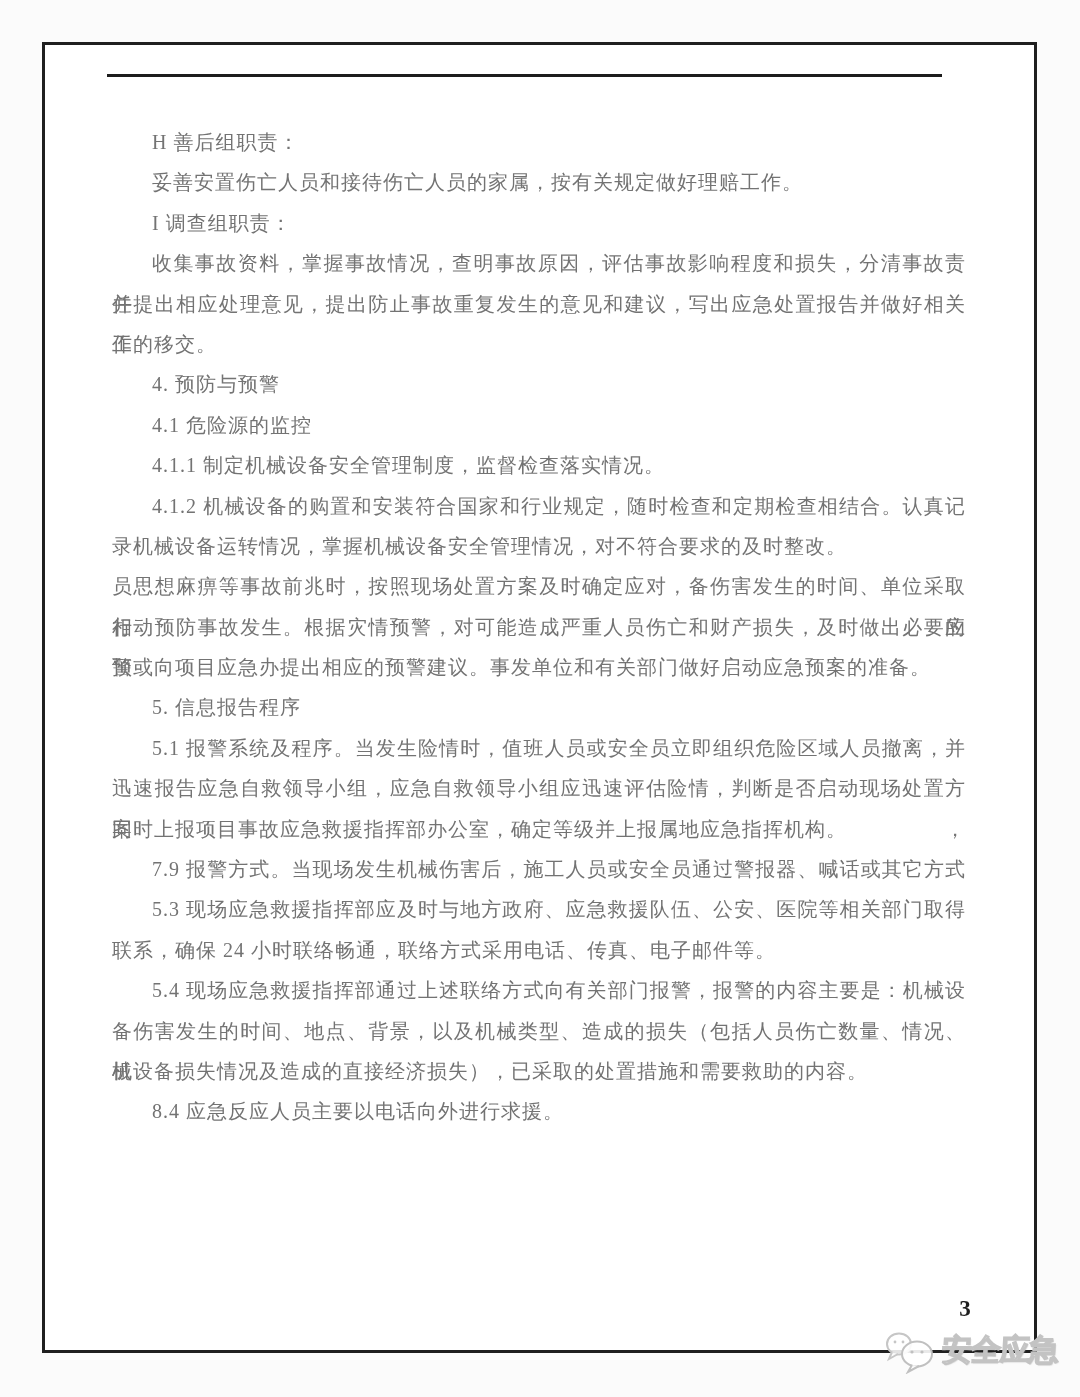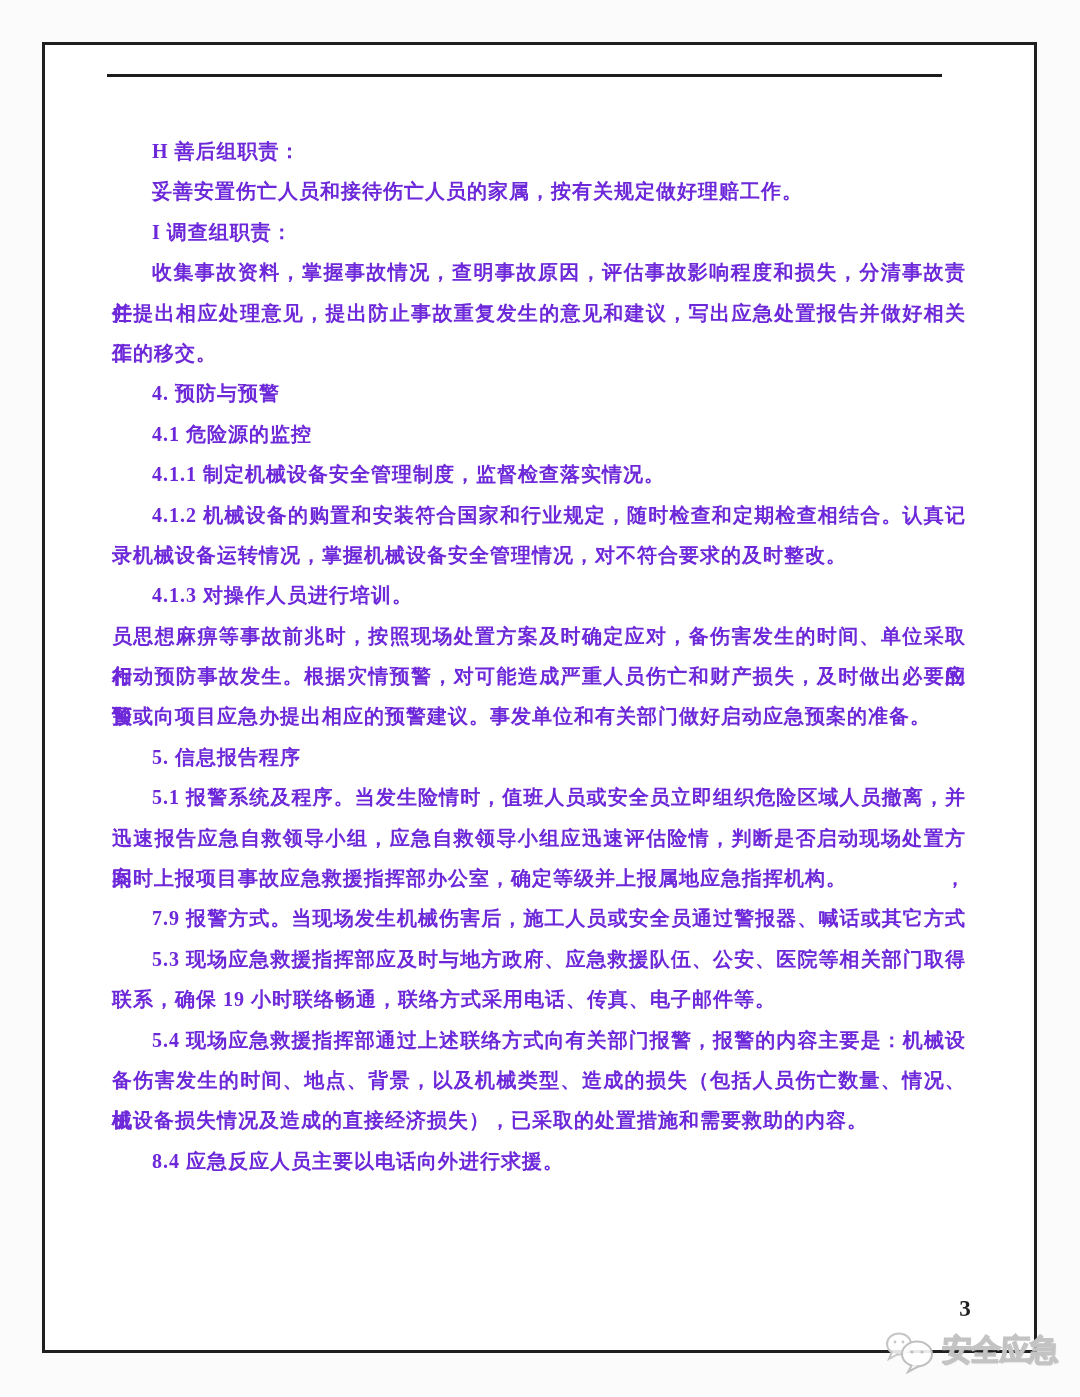--- a/index.html
+++ b/index.html
@@ -18,27 +18,26 @@
     background:#ffffff;
   }
   .header-rule {
     position:absolute;
     left:107px; top:74px;
     width:835px; height:3px;
     background:#1c1c1c;
   }
   .doc-text {
     position:absolute;
-    left:112px; top:131px;
+    left:112px; top:122px;
     width:854px;
     font-size:20px;
     line-height:40.4px;
-    color:#6d28d9;
+    color:#737373;
     letter-spacing:1px;
-    font-weight:bold;
   }
   .doc-text .line { height:40.4px; white-space:nowrap; }
   .doc-text .line.indent { text-indent:40px; }
   .doc-text .line.fill {
     white-space:normal;
     text-align:justify;
     text-align-last:justify;
   }
   .page-number {
     position:absolute;
@@ -80,31 +79,30 @@
     <div class="line indent">妥善安置伤亡人员和接待伤亡人员的家属，按有关规定做好理赔工作。</div>
     <div class="line indent">I 调查组职责：</div>
     <div class="line indent fill">收集事故资料，掌握事故情况，查明事故原因，评估事故影响程度和损失，分清事故责任</div>
     <div class="line fill">并提出相应处理意见，提出防止事故重复发生的意见和建议，写出应急处置报告并做好相关工</div>
     <div class="line">作的移交。</div>
     <div class="line indent">4. 预防与预警</div>
     <div class="line indent">4.1 危险源的监控</div>
     <div class="line indent">4.1.1 制定机械设备安全管理制度，监督检查落实情况。</div>
     <div class="line indent fill">4.1.2 机械设备的购置和安装符合国家和行业规定，随时检查和定期检查相结合。认真记</div>
     <div class="line">录机械设备运转情况，掌握机械设备安全管理情况，对不符合要求的及时整改。</div>
-    <div class="line indent">4.1.3 对操作人员进行培训。</div>
     <div class="line fill">员思想麻痹等事故前兆时，按照现场处置方案及时确定应对，备伤害发生的时间、单位采取相应</div>
     <div class="line fill">行动预防事故发生。根据灾情预警，对可能造成严重人员伤亡和财产损失，及时做出必要的预</div>
     <div class="line">警或向项目应急办提出相应的预警建议。事发单位和有关部门做好启动应急预案的准备。</div>
     <div class="line indent">5. 信息报告程序</div>
     <div class="line indent fill">5.1 报警系统及程序。当发生险情时，值班人员或安全员立即组织危险区域人员撤离，并</div>
     <div class="line fill">迅速报告应急自救领导小组，应急自救领导小组应迅速评估险情，判断是否启动现场处置方案，</div>
     <div class="line">同时上报项目事故应急救援指挥部办公室，确定等级并上报属地应急指挥机构。</div>
     <div class="line indent fill">7.9 报警方式。当现场发生机械伤害后，施工人员或安全员通过警报器、喊话或其它方式</div>
     <div class="line indent fill">5.3 现场应急救援指挥部应及时与地方政府、应急救援队伍、公安、医院等相关部门取得</div>
-    <div class="line">联系，确保 19 小时联络畅通，联络方式采用电话、传真、电子邮件等。</div>
+    <div class="line">联系，确保 24 小时联络畅通，联络方式采用电话、传真、电子邮件等。</div>
     <div class="line indent fill">5.4 现场应急救援指挥部通过上述联络方式向有关部门报警，报警的内容主要是：机械设</div>
     <div class="line fill">备伤害发生的时间、地点、背景，以及机械类型、造成的损失（包括人员伤亡数量、情况、机</div>
     <div class="line">械设备损失情况及造成的直接经济损失），已采取的处置措施和需要救助的内容。</div>
     <div class="line indent">8.4 应急反应人员主要以电话向外进行求援。</div>
   </div>
 
 <div class="page-number">3</div>
 
 <div class="watermark">
   <span class="wm-icon">

